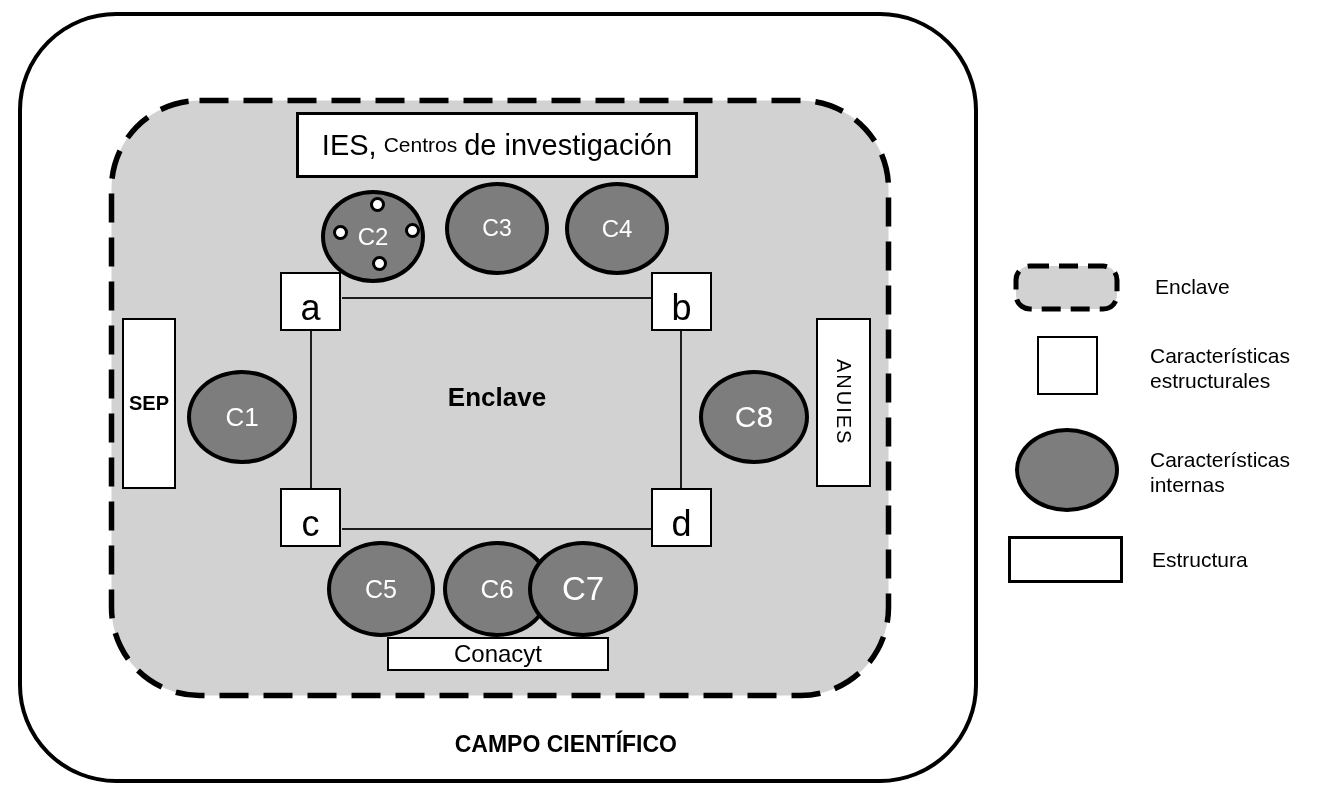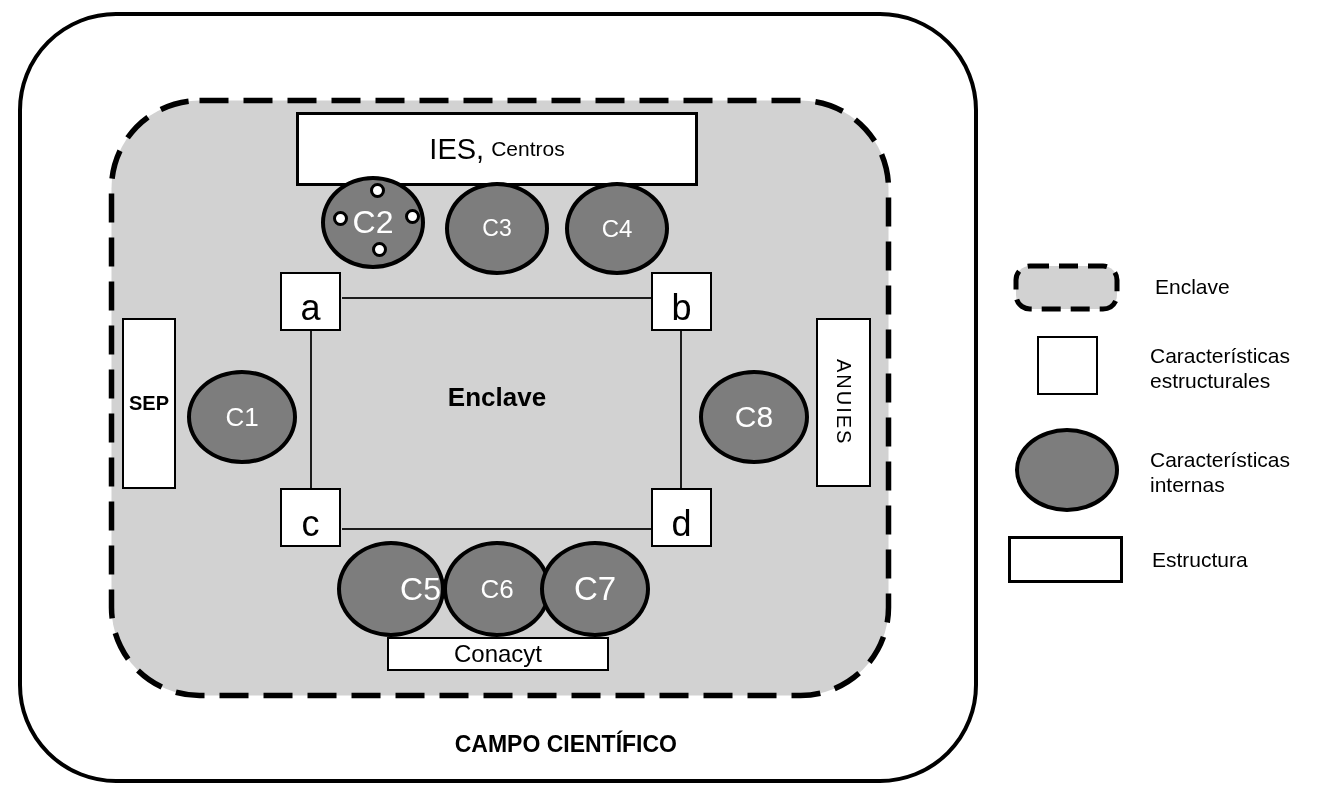--- a/index.html
+++ b/index.html
@@ -49,44 +49,44 @@
   .box-b { left: 651px; top: 272px; }
   .box-c { left: 280px; top: 488px; }
   .box-d { left: 651px; top: 488px; }
 
   
   .inst-box {
     background: #ffffff;
     border: 2.5px solid #000;
     display: flex; align-items: center; justify-content: center;
   }
-  .ies-box { left: 296px; top: 112px; width: 402px; height: 74px; gap: 7px; border-width: 3px; }
+  .ies-box { left: 296px; top: 112px; width: 402px; height: 66px; gap: 7px; border-width: 3px; }
   .ies-large { font-size: 29px; }
   .ies-small { font-size: 21px; }
   .sep-box { left: 122px; top: 318px; width: 54px; height: 171px; font-size: 20px; font-weight: 600; }
   .anuies-box { left: 816px; top: 318px; width: 55px; height: 169px; }
   .anuies-text { writing-mode: vertical-rl; font-size: 20px; letter-spacing: 2px; }
   .conacyt-box { left: 387px; top: 637px; width: 222px; height: 34px; font-size: 24px; }
 
   
   .circle {
     background: #7d7d7d;
     border: 4.5px solid #000;
     border-radius: 50%;
     display: flex; align-items: center; justify-content: center;
     color: #ffffff;
     font-weight: 300;
   }
   .c1 { left: 187px; top: 370px; width: 110px; height: 94px; font-size: 26px; }
-  .c2 { left: 321px; top: 176px; width: 104px; height: 93px; font-size: 32px; }
+  .c2 { left: 321px; top: 190px; width: 104px; height: 93px; font-size: 24px; }
   .c3 { left: 445px; top: 182px; width: 104px; height: 93px; font-size: 23px; }
   .c4 { left: 565px; top: 182px; width: 104px; height: 93px; font-size: 24px; font-weight: 400; }
-  .c5 { left: 337px; top: 541px; width: 108px; height: 96px; font-size: 32px; justify-content: flex-end; }
+  .c5 { left: 327px; top: 541px; width: 108px; height: 96px; font-size: 25px; }
   .c6 { left: 443px; top: 541px; width: 108px; height: 96px; font-size: 26px; }
-  .c7 { left: 540px; top: 541px; width: 110px; height: 96px; font-size: 33px; font-weight: 400; }
+  .c7 { left: 528px; top: 541px; width: 110px; height: 96px; font-size: 33px; font-weight: 400; }
   .c8 { left: 699px; top: 370px; width: 110px; height: 94px; font-size: 30px; justify-content: center; }
 
   
   .satellite {
     position: absolute;
     width: 15px; height: 15px;
     background: #ffffff;
     border: 3.5px solid #000;
     border-radius: 50%;
   }
@@ -157,20 +157,21 @@
   <div class="abs node-box box-c">
     <span>c</span>
   </div>
   <div class="abs node-box box-d">
     <span>d</span>
   </div>
 
   <div class="abs inst-box ies-box">
     <span class="ies-large">IES,</span>
     <span class="ies-small">Centros</span>
+    <span class="ies-large">de investigación</span>
   </div>
 
   <div class="abs inst-box sep-box">
     <span>SEP</span>
   </div>
 
   <div class="abs inst-box anuies-box">
     <span class="anuies-text">ANUIES</span>
   </div>
 

